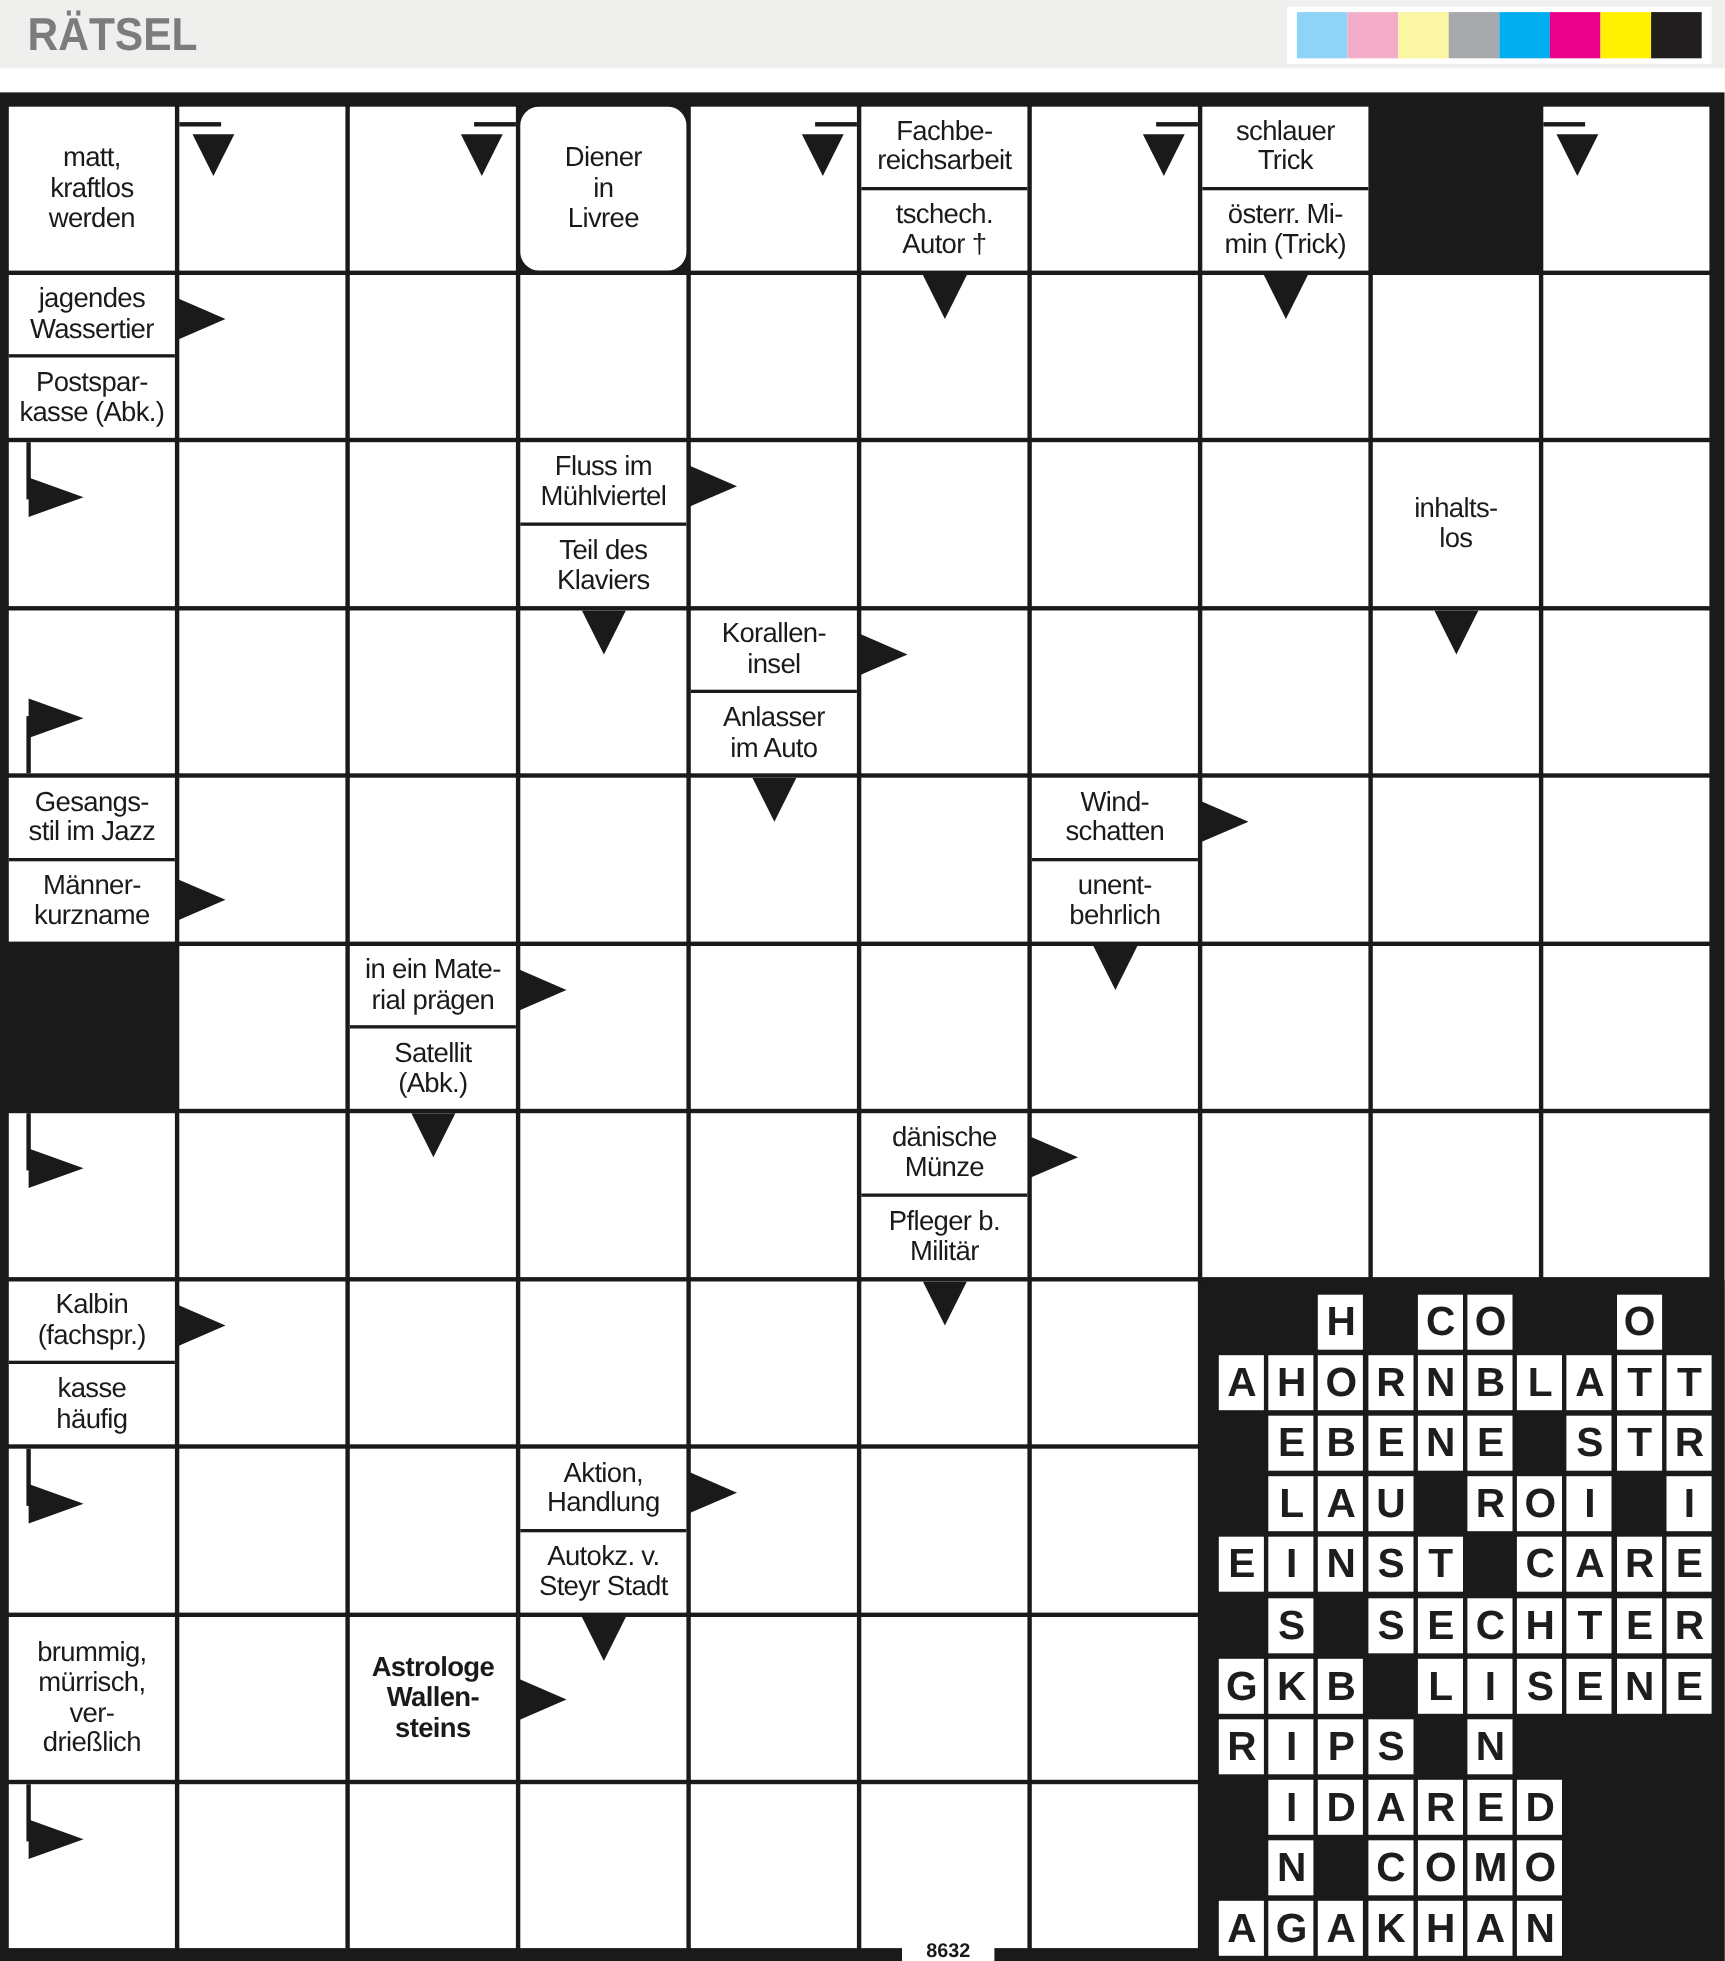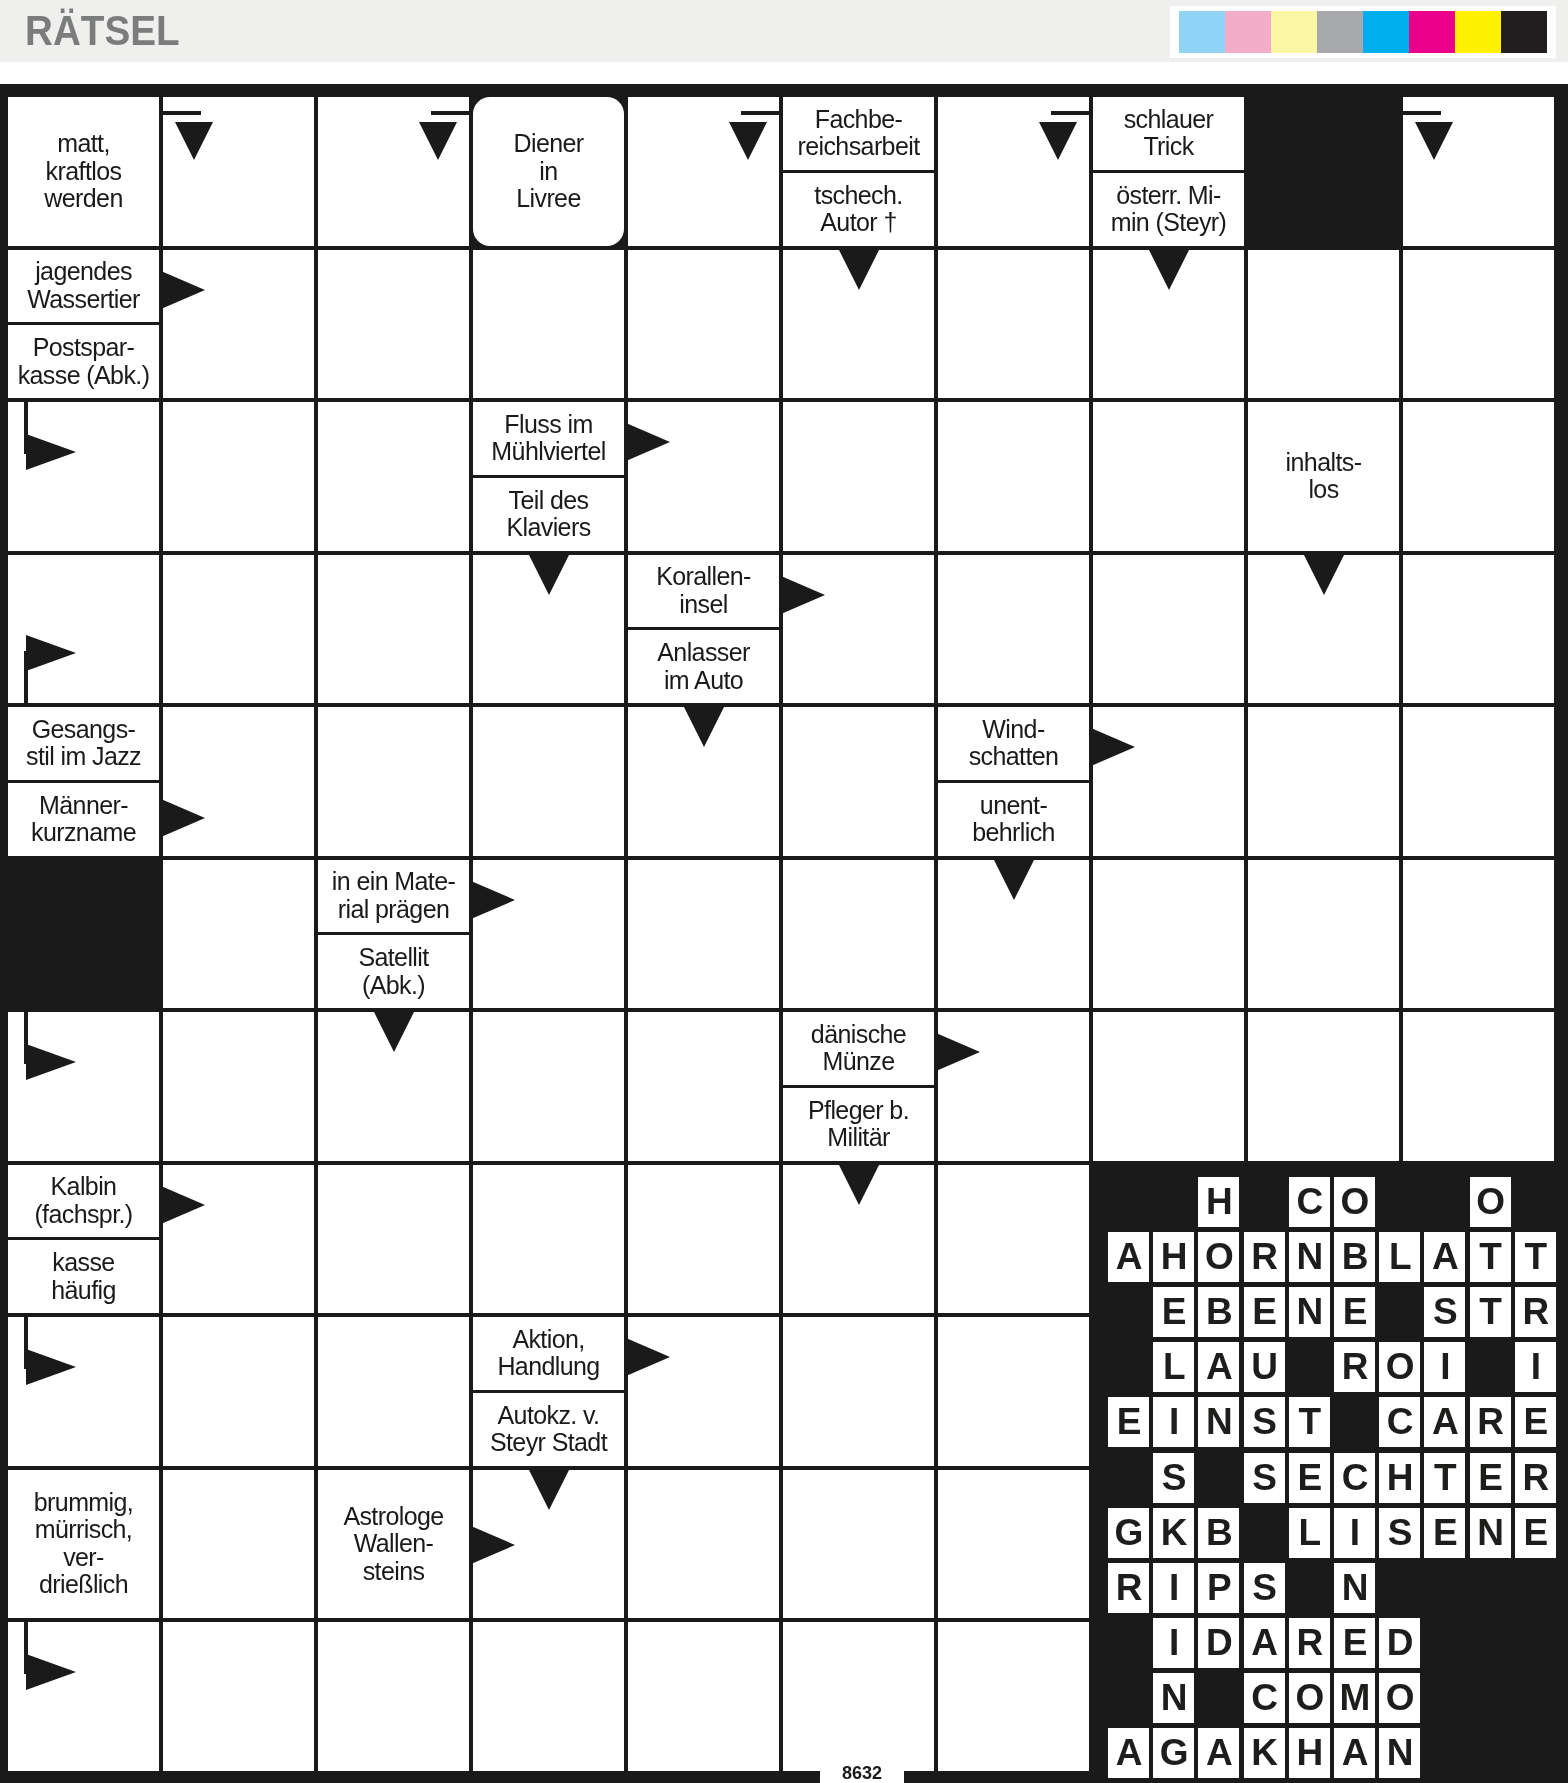--- a/index.html
+++ b/index.html
@@ -109,21 +109,21 @@
       <div class="cell" style="left: 938px; top: 13px;">
         <div class="elb dr">
           <div class="bar-h"></div>
           <div class="tri-d"></div>
         </div>
       </div>
       <div class="cell stack" style="left: 1093px; top: 13px;">
         <div class="half top">schlauer
 Trick</div>
         <div class="half bot">österr. Mi-
-min (Steyr)</div>
+min (Trick)</div>
       </div>
       <div class="cell" style="left: 1403px; top: 13px;">
         <div class="elb dl">
           <div class="bar-h"></div>
           <div class="tri-d"></div>
         </div>
       </div>
       <div class="cell stack" style="left: 8px; top: 165.5px;">
         <div class="half top">jagendes
 Wassertier</div>
@@ -290,21 +290,21 @@
       <div class="cell" style="left: 628px; top: 1233px;"></div>
       <div class="cell" style="left: 783px; top: 1233px;"></div>
       <div class="cell" style="left: 938px; top: 1233px;"></div>
       <div class="cell" style="left: 8px; top: 1385.5px;">
         <div class="single">brummig,
 mürrisch,
 ver-
 drießlich</div>
       </div>
       <div class="cell" style="left: 163px; top: 1385.5px;"></div>
-      <div class="cell" style="left: 318px; top: 1385.5px;">
+      <div class="cell" style="left: 318px; top: 1385.5px; font-weight: bold;">
         <div class="single">Astrologe
 Wallen-
 steins</div>
         <div class="ar-right mid"></div>
       </div>
       <div class="cell" style="left: 473px; top: 1385.5px;">
         <div class="ar-down"></div>
       </div>
       <div class="cell" style="left: 628px; top: 1385.5px;"></div>
       <div class="cell" style="left: 783px; top: 1385.5px;"></div>

